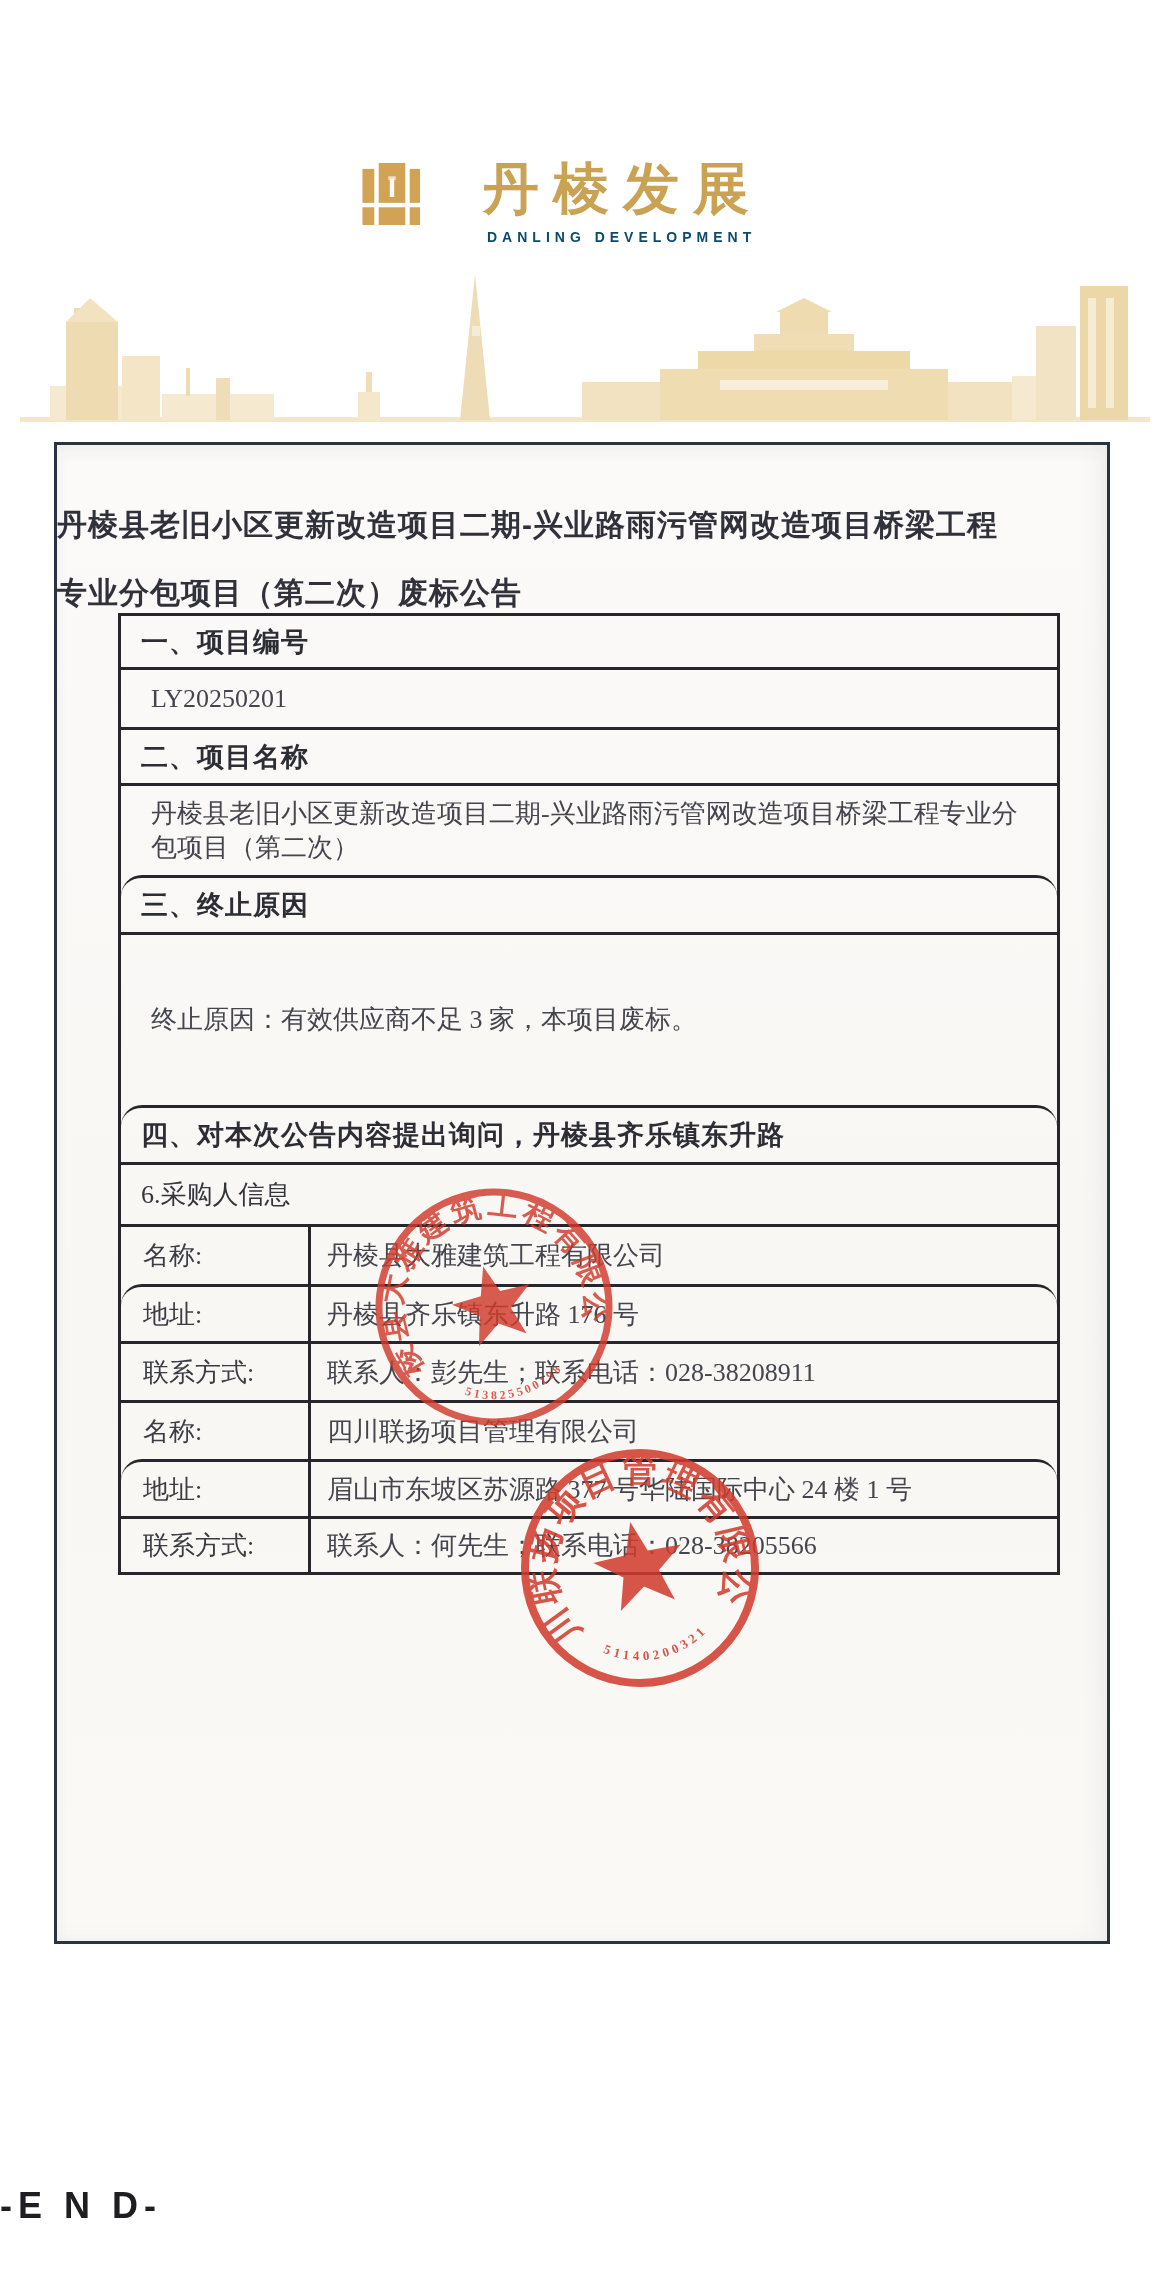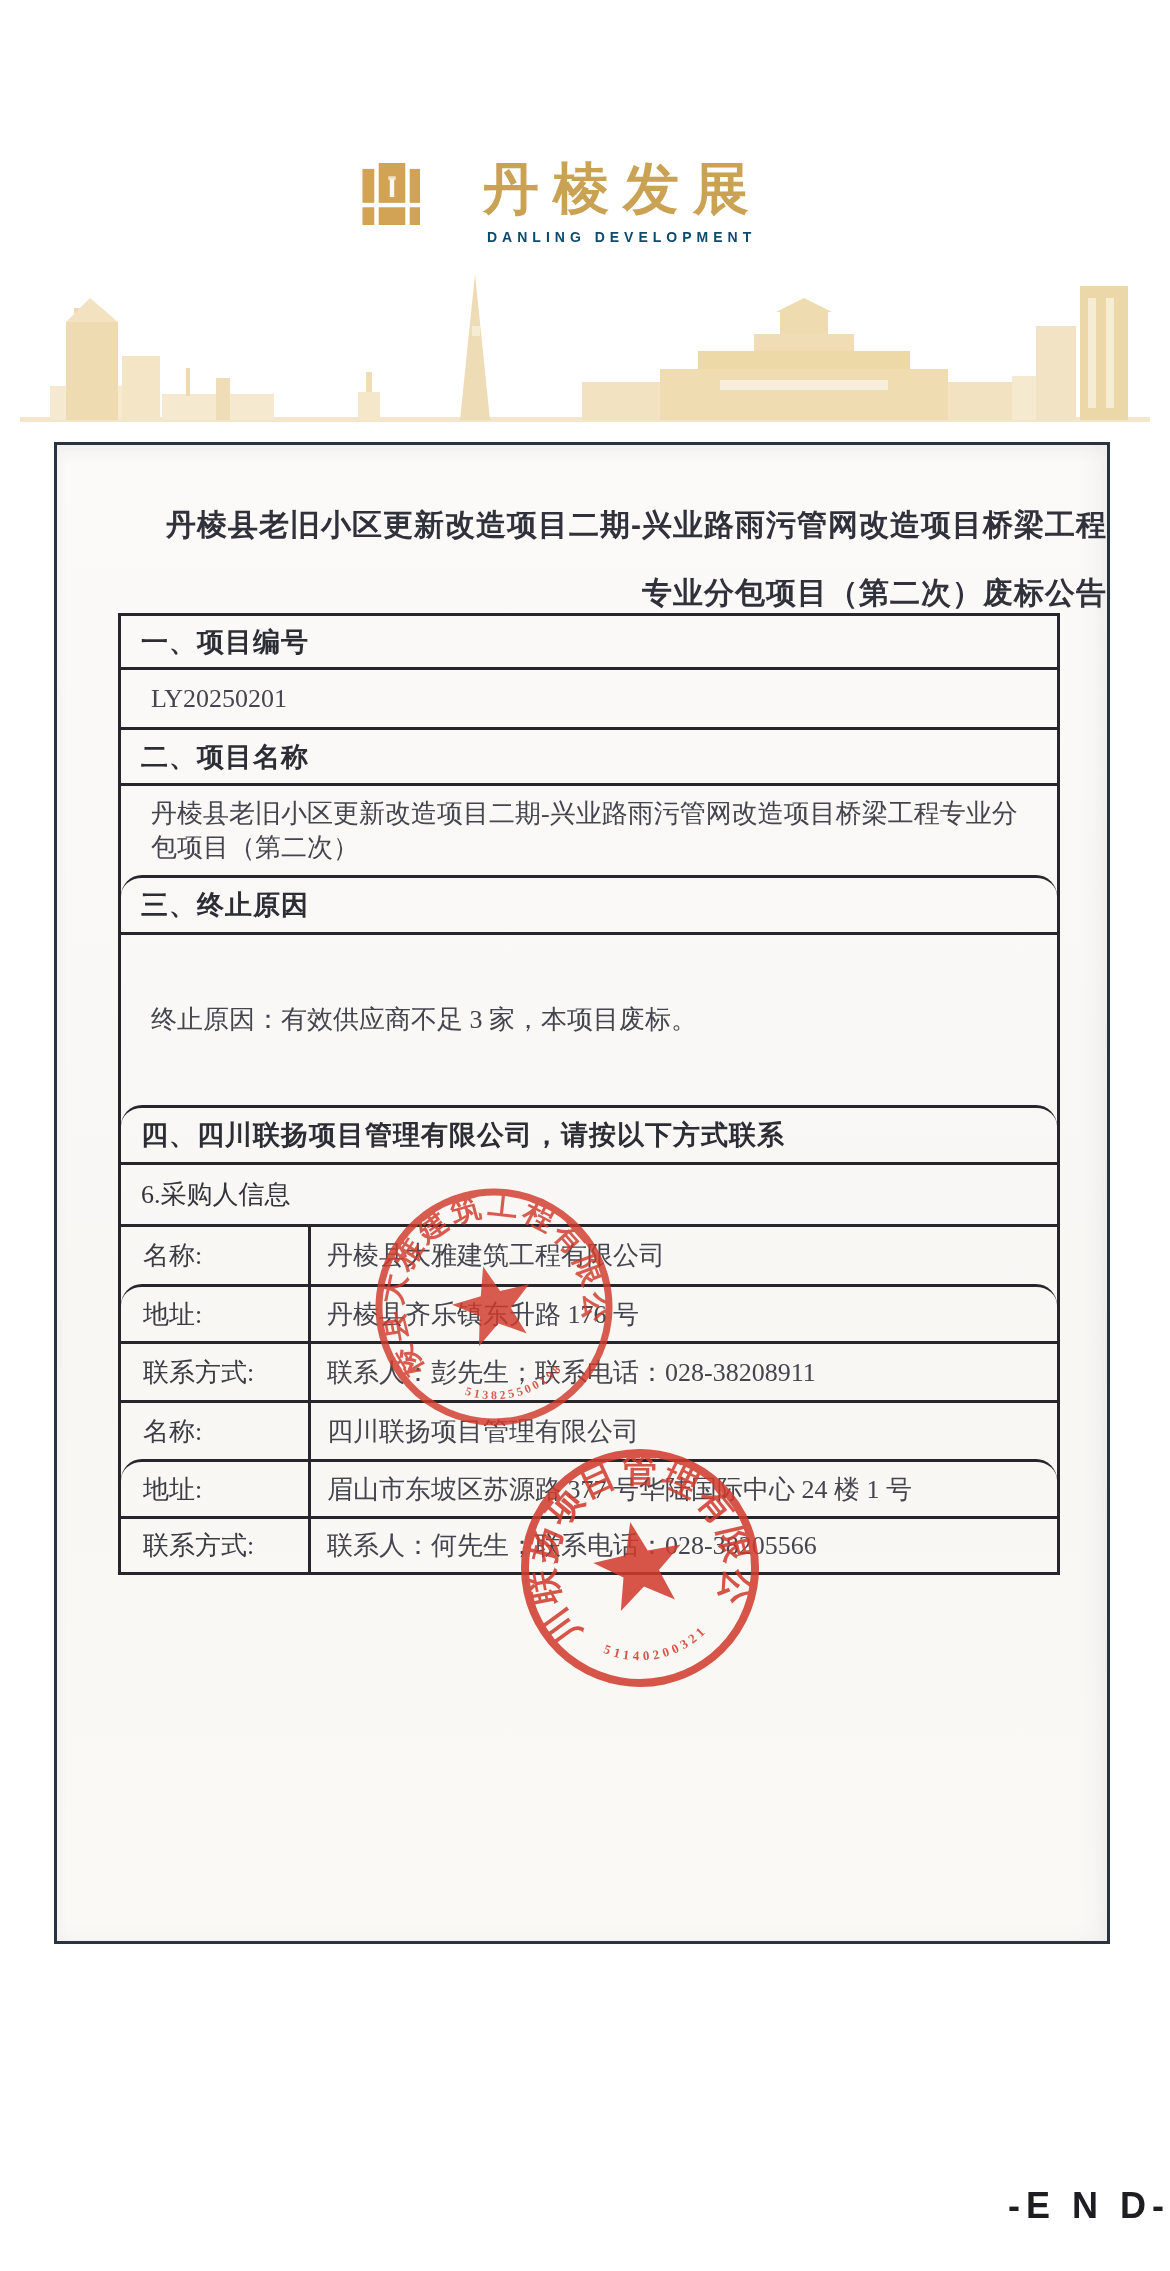--- a/index.html
+++ b/index.html
@@ -25,21 +25,21 @@
   .skyline { position:absolute; left:20px; top:268px; width:1130px; height:160px; }
 
   
   .sheet {
     position:absolute; left:54px; top:442px; width:1056px; height:1502px;
     border:3px solid #2a3340;
     background:linear-gradient(180deg,#fbfaf8 0%,#f8f7f4 60%,#faf9f6 100%);
     box-shadow:inset -10px 0 22px rgba(70,80,95,0.05), inset 0 6px 14px rgba(70,80,95,0.04);
   }
   .doc-title {
-    position:absolute; left:0; width:100%; text-align:right;
+    position:absolute; left:0; width:100%; text-align:left;
     font-family:"Liberation Sans", sans-serif; font-weight:700;
     font-size:30px; color:#30313a; letter-spacing:1px;
   }
   .doc-title.l1 { top:60px; }
   .doc-title.l2 { top:128px; }
 
   
   .tbl {
     position:absolute; left:61px; top:168px; width:942px;
     border:3px solid #26262c; background:transparent;
@@ -65,21 +65,21 @@
     font-size:26px; color:#44454e;
   }
   .wrapcell { padding-right:30px; }
 
   
   .stamp { position:absolute; pointer-events:none; }
   .stamp text { font-family:"Liberation Serif", serif; font-weight:700; }
 
   
   .end-mark {
-    position:absolute; left:0; top:2185px; width:1170px; text-align:right;
+    position:absolute; left:0; top:2185px; width:1170px; text-align:left;
     font-family:"Liberation Sans", sans-serif; font-weight:700;
     font-size:36px; letter-spacing:6px; color:#1d1d22;
   }
 </style>
 </head>
 <body>
 
 <div class="brand">
   <svg class="logo-icon" viewBox="0 0 80 84">
     <g fill="#d2a355">
@@ -150,21 +150,21 @@
     <div class="row r-h92">
       <span class="val-text wrapcell">丹棱县老旧小区更新改造项目二期-兴业路雨污管网改造项目桥梁工程专业分包项目（第二次）</span>
     </div>
     <div class="row r-h57">
       <span class="sec-text">三、终止原因</span>
     </div>
     <div class="row r-h183">
       <span class="val-text">终止原因：有效供应商不足 3 家，本项目废标。</span>
     </div>
     <div class="row r-h57">
-      <span class="sec-text">四、四川联扬项目管理有限公司，请按以下方式联系</span>
+      <span class="sec-text">四、对本次公告内容提出询问，丹棱县齐乐镇东升路</span>
     </div>
     <div class="row r-h62">
       <span class="sub-text">6.采购人信息</span>
     </div>
     <div class="row r-h60">
       <div class="pair">
         <div class="lbl">名称:</div>
         <div class="pval">丹棱县大雅建筑工程有限公司</div>
       </div>
     </div>

